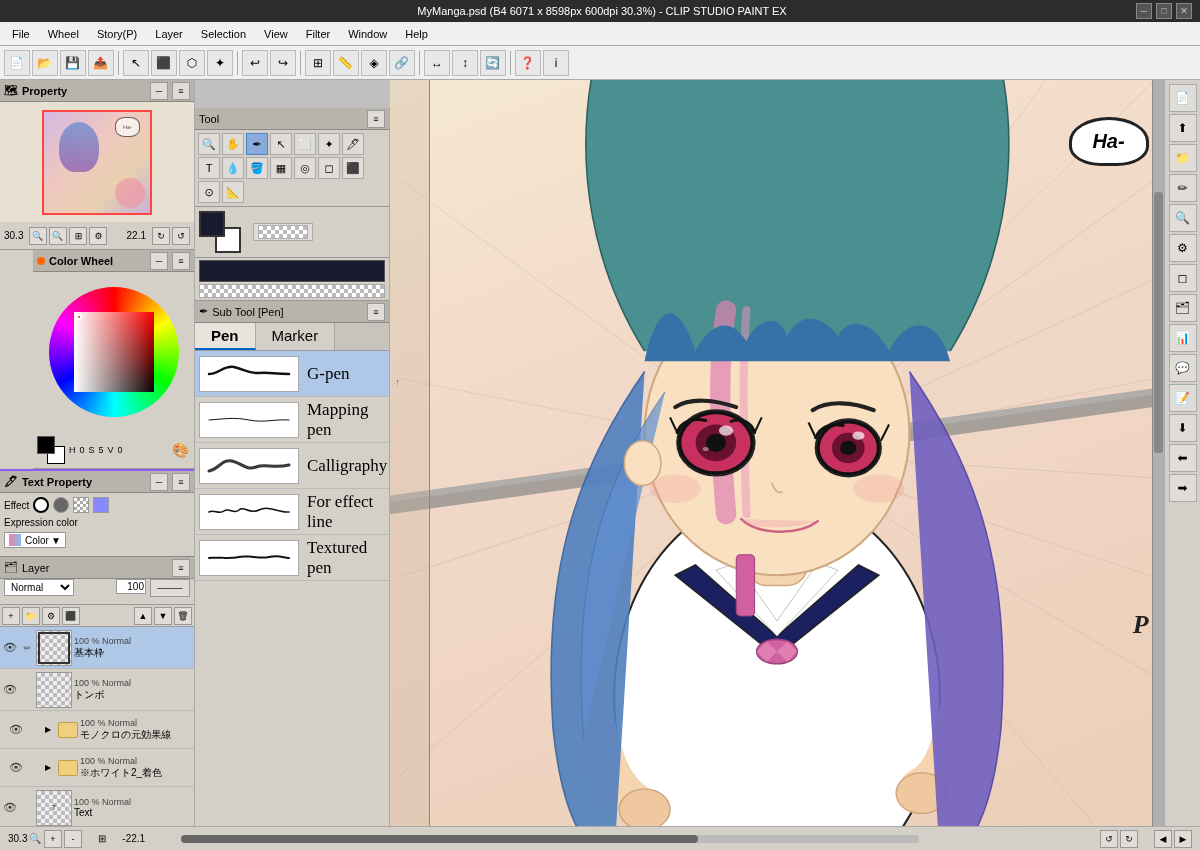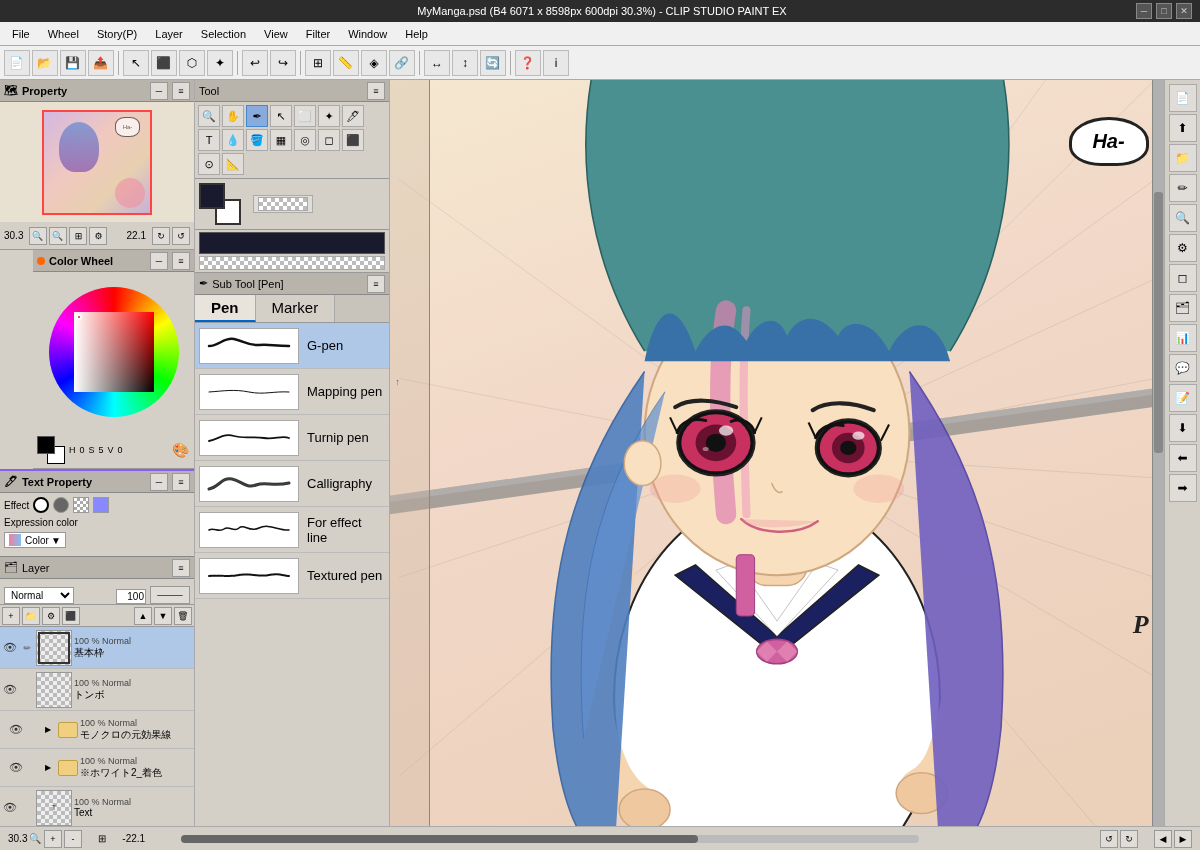--- a/index.html
+++ b/index.html
@@ -195,21 +195,21 @@
       display: flex;
       align-items: center;
       padding: 0 4px;
       gap: 4px;
       border-bottom: 1px solid #888;
     }
     .layer-controls-row {
       height: 26px;
       background: #d4d0c8;
       display: flex;
-      align-items: flex-end;
+      align-items: flex-start;
       padding: 0 4px;
       gap: 4px;
       border-bottom: 1px solid #999;
     }
     .blend-select {
       background: #fff;
       border: 1px solid #999;
       font-size: 10px;
       padding: 1px 2px;
       width: 70px;
@@ -294,20 +294,21 @@
     }
 
     
     #middle-panel {
       width: 195px;
       background: #d4d0c8;
       border-right: 1px solid #aaa;
       display: flex;
       flex-direction: column;
       overflow: hidden;
+      margin-top: 28px;
     }
 
     .tool-panel-header {
       background: #b8b4ac;
       height: 22px;
       display: flex;
       align-items: center;
       padding: 0 4px;
       gap: 4px;
       border-bottom: 1px solid #888;
@@ -381,21 +382,21 @@
       height: 36px;
       background: #fff;
       border: 1px solid #aaa;
       display: flex;
       align-items: center;
       justify-content: center;
       overflow: hidden;
       position: relative;
       flex-shrink: 0;
     }
-    .brush-name { font-size: 13px; color: #000; }
+    .brush-name { font-size: 17px; color: #000; font-family: Liberation Serif, serif; }
 
     
     #canvas-area {
       flex: 1;
       background: #787878;
       position: relative;
       overflow: hidden;
     }
     #canvas-content {
       width: 100%;
@@ -777,28 +778,20 @@
 
         <div class="brush-item">
           <div class="brush-preview">
             <svg width="90" height="34" viewBox="0 0 90 34">
               <path d="M5,17 C20,16 30,14 45,17 C60,20 70,16 85,17" stroke="#111" stroke-width="1" fill="none" stroke-linecap="round"></path>
             </svg>
           </div>
           <span class="brush-name">Mapping pen</span>
         </div>
 
-        <div class="brush-item">
-          <div class="brush-preview">
-            <svg width="90" height="34" viewBox="0 0 90 34">
-              <path d="M5,20 C15,18 20,12 30,15 C40,18 50,15 60,17 C70,19 78,14 85,17" stroke="#111" stroke-width="1.8" fill="none" stroke-linecap="round"></path>
-            </svg>
-          </div>
-          <span class="brush-name">Turnip pen</span>
-        </div>
 
         <div class="brush-item">
           <div class="brush-preview">
             <svg width="90" height="34" viewBox="0 0 90 34">
               <path d="M5,22 C15,20 18,10 28,12 C38,14 42,22 52,18 C62,14 68,20 85,16" stroke="#111" stroke-width="3" fill="none" stroke-linecap="round" opacity="0.85"></path>
               <path d="M5,22 C15,20 18,10 28,12 C38,14 42,22 52,18 C62,14 68,20 85,16" stroke="#444" stroke-width="1" fill="none" stroke-linecap="round"></path>
             </svg>
           </div>
           <span class="brush-name">Calligraphy</span>
         </div>

